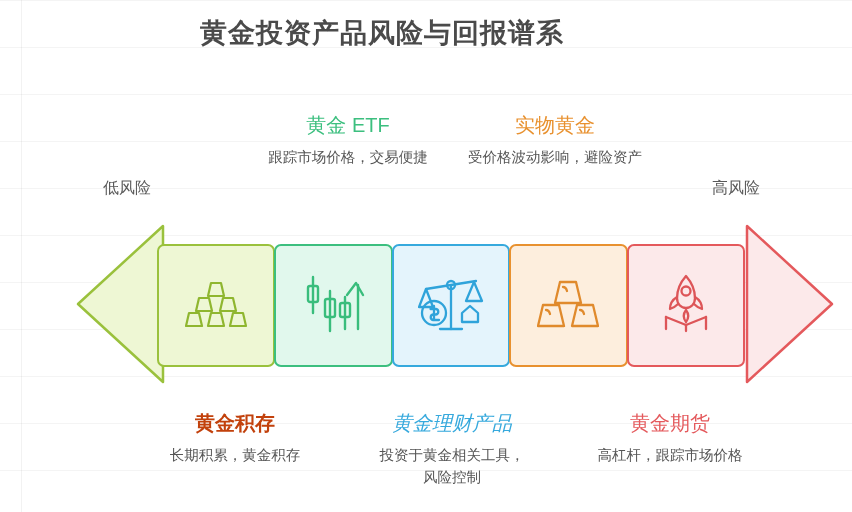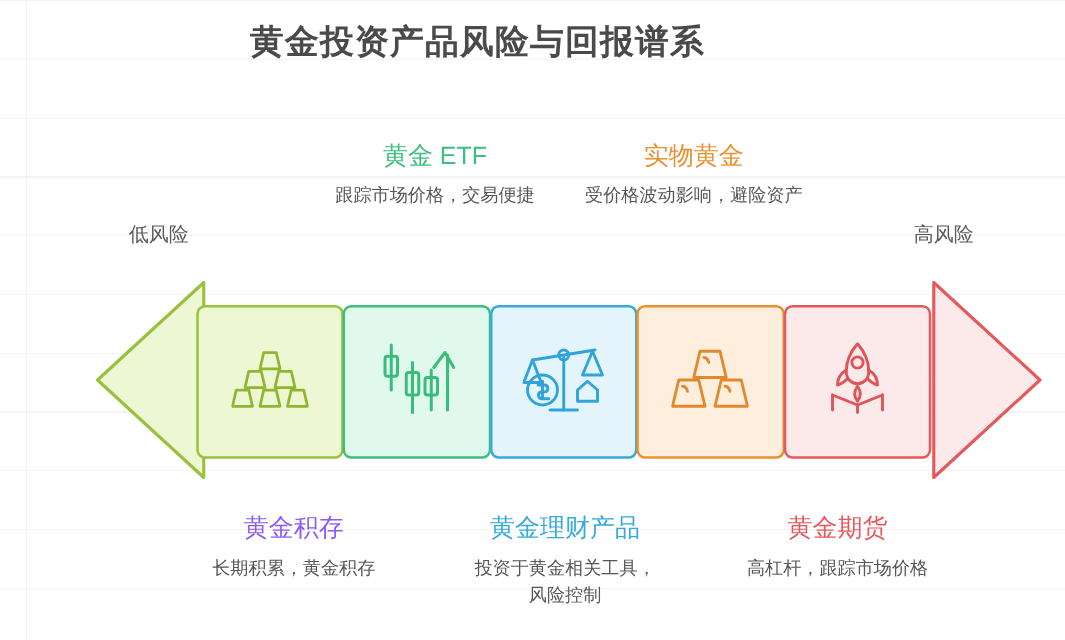--- a/index.html
+++ b/index.html
@@ -49,21 +49,21 @@
   
   .endpoint-label {
     position: absolute;
     top: 178px;
     font-size: 16px;
     color: #595959;
     white-space: nowrap;
     text-align: center;
   }
   #endpoint-low  { left: 103px; }
-  #endpoint-high { left: 731px; }
+  #endpoint-high { left: 712px; }
 
   
   .arrowhead {
     position: absolute;
     top: 224px;
     width: 90px;
     height: 160px;
   }
   #arrowhead-left  { left: 75px; }
   #arrowhead-right { left: 745px; }
@@ -226,26 +226,26 @@
     <div class="callout-title" style="color:#3cbf7f;">黄金 ETF</div>
     <div class="callout-desc">跟踪市场价格，交易便捷</div>
   </div>
 
   <div class="callout top" id="callout-4">
     <div class="callout-title" style="color:#e8912f;">实物黄金</div>
     <div class="callout-desc">受价格波动影响，避险资产</div>
   </div>
 
   <div class="callout bottom" id="callout-1">
-    <div class="callout-title" style="color:#8b5cf6;">黄金积存</div>
+    <div class="callout-title" style="color:#c2410c;font-weight:bold;">黄金积存</div>
     <div class="callout-desc" style="white-space:nowrap;">长期积累，黄金积存</div>
   </div>
 
   <div class="callout bottom" id="callout-3">
-    <div class="callout-title" style="color:#36a9dd;">黄金理财产品</div>
+    <div class="callout-title" style="color:#36a9dd;font-style:italic;">黄金理财产品</div>
     <div class="callout-desc" style="width:152px;margin-left:auto;margin-right:auto;">投资于黄金相关工具，风险控制</div>
   </div>
 
   <div class="callout bottom" id="callout-5">
     <div class="callout-title" style="color:#e4595c;">黄金期货</div>
     <div class="callout-desc" style="width:160px;margin-left:auto;margin-right:auto;">高杠杆，跟踪市场价格</div>
   </div>
 
 </div>
 

